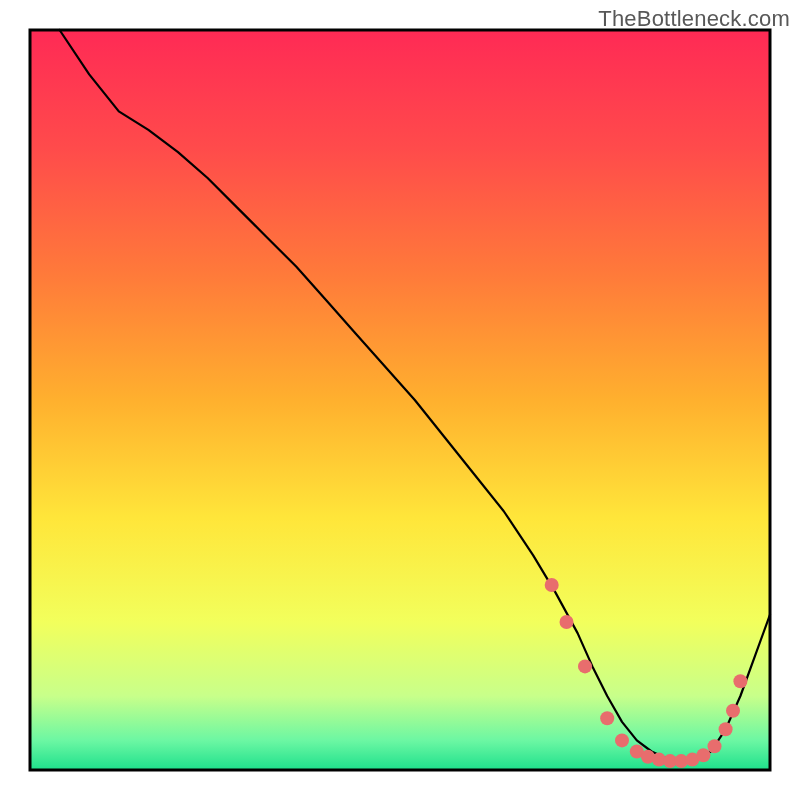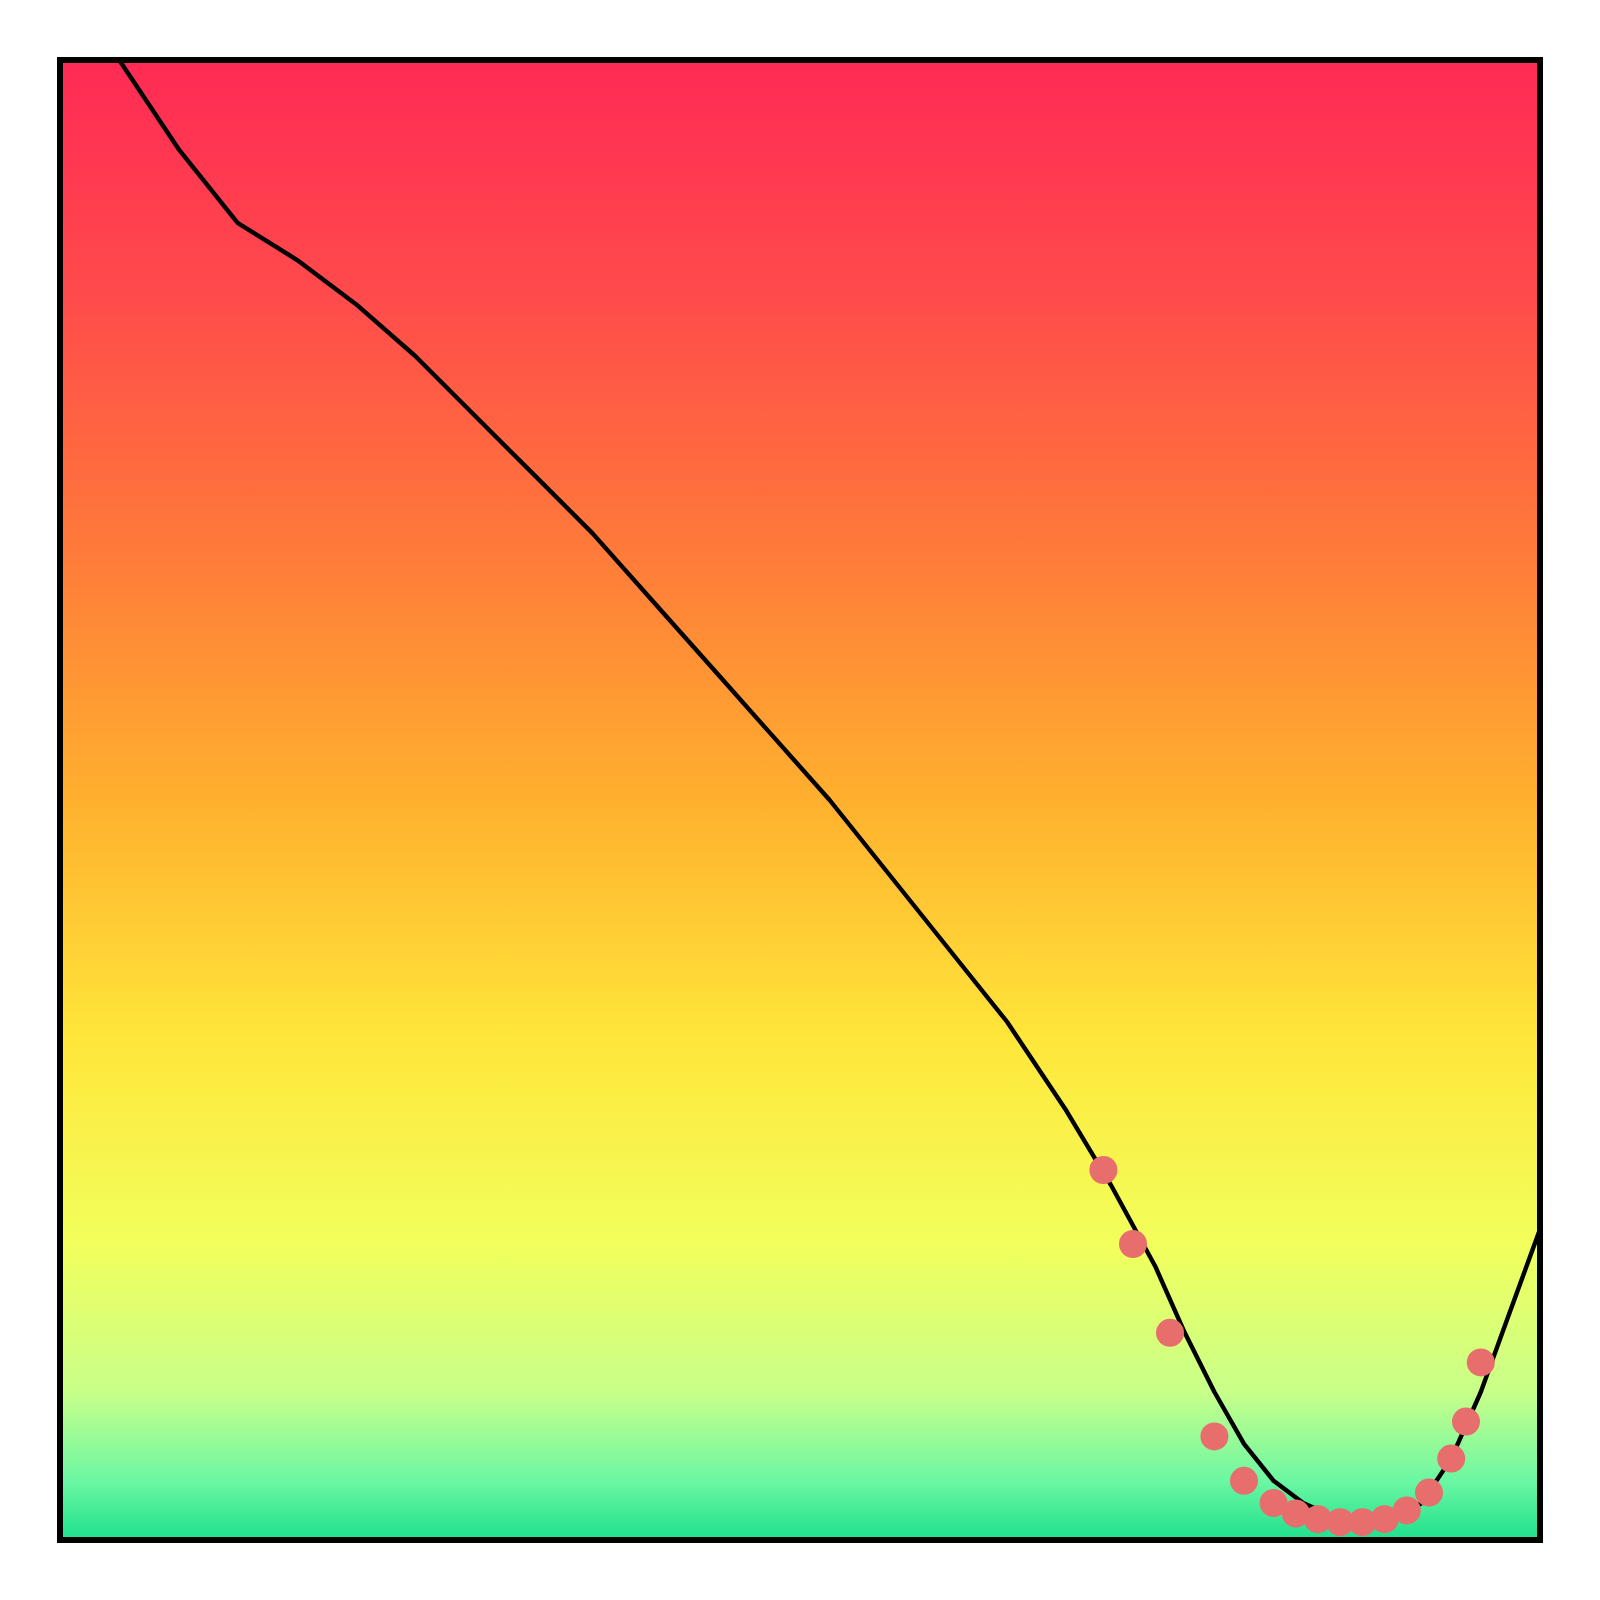--- a/index.html
+++ b/index.html
@@ -29,20 +29,21 @@
   svg.plot {
     position: absolute;
     top: 0;
     left: 0;
   }
 </style>
 </head>
 <body>
 
 <div class="chart-wrapper">
+  <div class="watermark">TheBottleneck.com</div>
 
   <svg class="plot" width="800" height="800" viewBox="0 0 800 800">
     <defs>
       <linearGradient id="bg-grad" x1="0" y1="0" x2="0" y2="1">
           <stop offset="0.0%" stop-color="#ff2a55"></stop>
           <stop offset="16.0%" stop-color="#ff4b4b"></stop>
           <stop offset="33.0%" stop-color="#ff7a3a"></stop>
           <stop offset="50.0%" stop-color="#ffb02e"></stop>
           <stop offset="66.0%" stop-color="#ffe63a"></stop>
           <stop offset="80.0%" stop-color="#f2ff5c"></stop>

